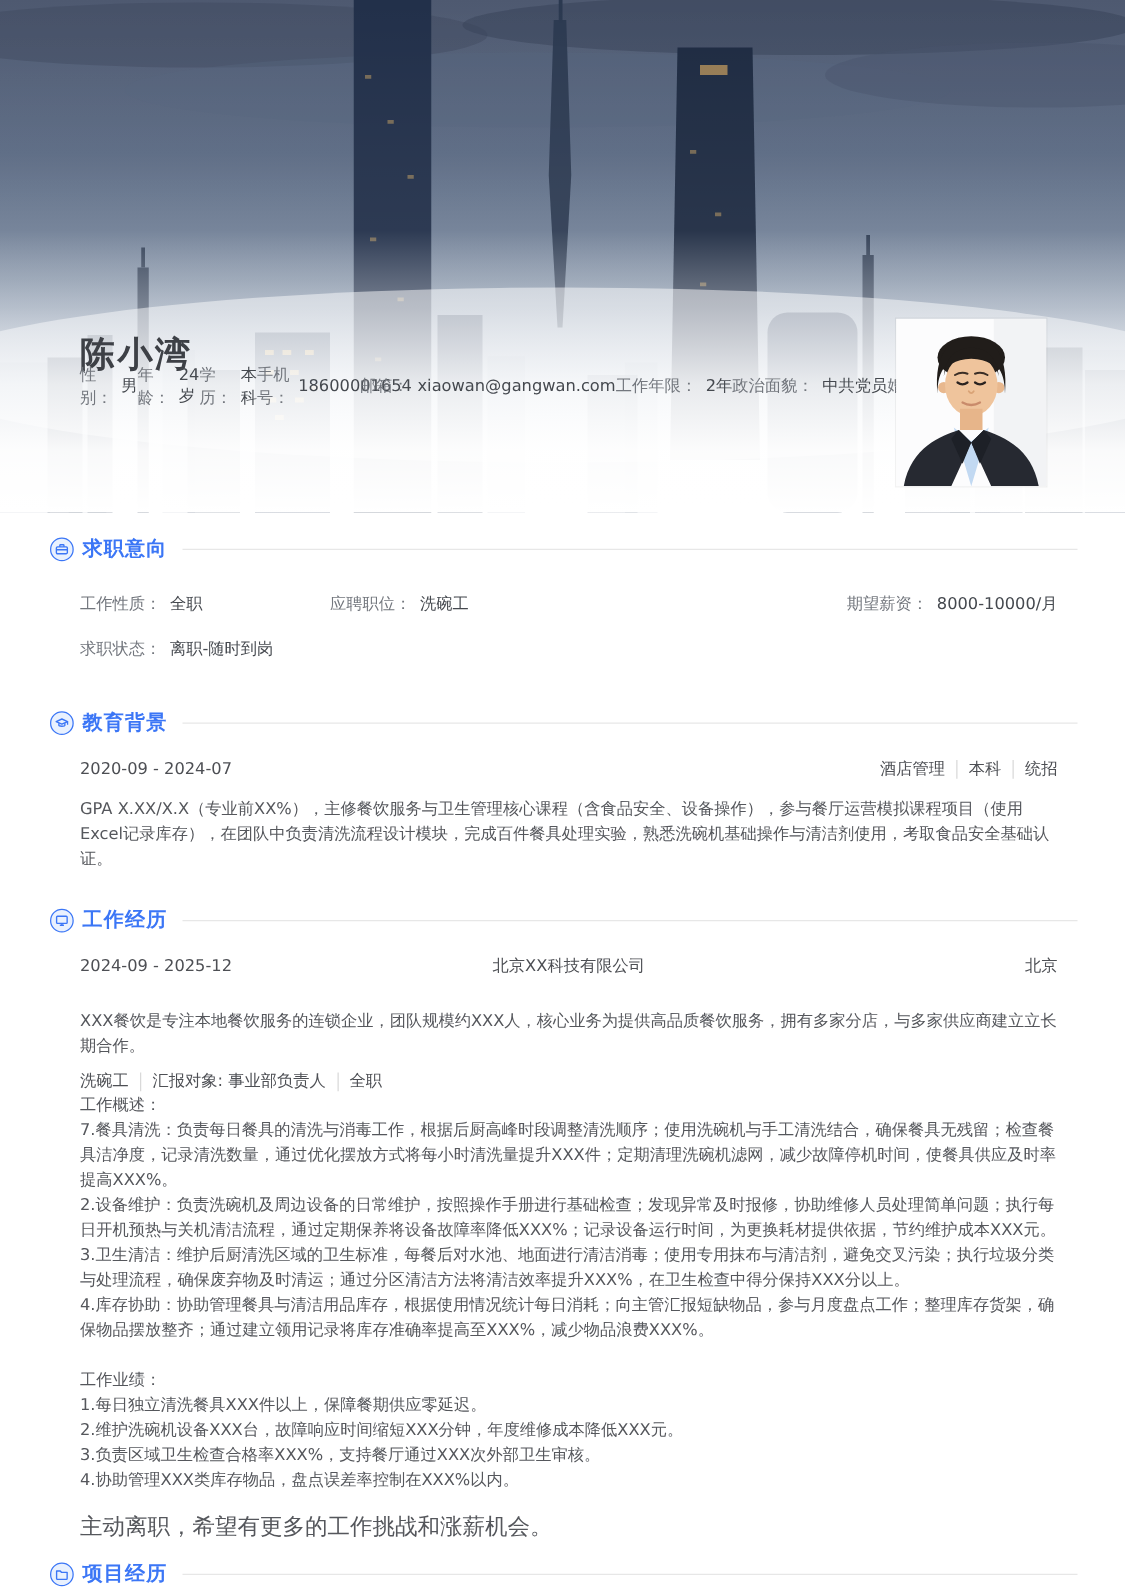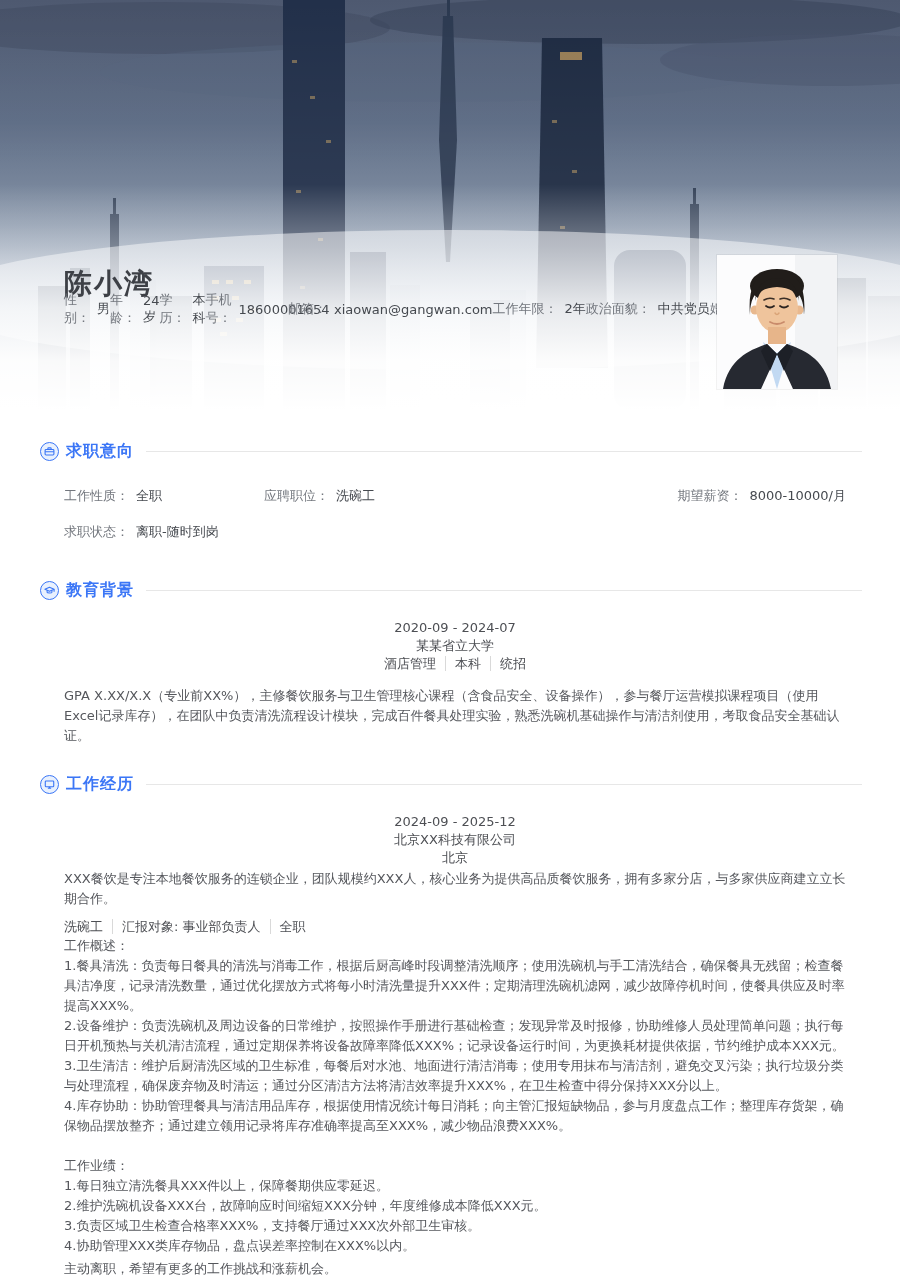--- a/index.html
+++ b/index.html
@@ -37,36 +37,36 @@
   .sec-line{flex:1;height:1px;background:#e7e7e7;margin-left:12px;}
   .sec-body{margin-left:64px;margin-right:54px;}
   
   .ji-row{display:flex;font-size:13px;line-height:18px;}
   .ji-row.r1{margin-top:25px;}
   .ji-row.r2{margin-top:18px;}
   .ji-cell{width:200px;}
   .ji-cell.w3{width:226px;}
   .ji-cell.last{margin-left:auto;width:auto;text-align:right;}
   
-  .meta{display:flex;align-items:center;font-size:13px;color:#4d4f54;line-height:18px;flex-direction:column;}
+  .meta{display:flex;align-items:center;font-size:13px;color:#4d4f54;line-height:18px;}
   .meta .m-left{flex:1 1 0;text-align:left;}
   .meta .m-center{flex:1 1 0;text-align:center;}
   .meta .m-right{flex:1 1 0;text-align:right;}
   .tags span + span{border-left:1px solid #d9d9d9;padding-left:9px;margin-left:9px;}
   .para{font-size:13px;line-height:20px;color:#55575c;}
   .tagline{font-size:13px;line-height:18px;color:#4d4f54;margin-top:9px;}
   .block{font-size:13px;line-height:20px;color:#55575c;}
   .edu-meta{margin-top:18px;}
   .edu-para{margin-top:13px;}
   .work-meta{margin-top:18px;}
-  .work-intro{margin-top:2px;}
+  .work-intro{margin-top:25px;}
   .overview{}
   .achv{margin-top:20px;}
-  .leave{margin-top:3px;font-size:13px;line-height:20px;color:#55575c;}
-  #sec-job .sec-head{margin-top:30px;}
+  .leave{margin-top:17px;font-size:18px;line-height:20px;color:#55575c;}
+  #sec-job .sec-head{margin-top:18px;}
   #sec-edu .sec-head{margin-top:38px;}
   #sec-work .sec-head{margin-top:27px;}
   #sec-proj .sec-head{margin-top:16px;}
 </style>
 </head>
 <body>
 
 <div>
 
   <header class="hero">
@@ -248,21 +248,20 @@
           <path d="M1 4.6 L6 2.4 L11 4.6 L6 6.8 Z"></path>
           <path d="M3.4 6 V8.1 c0 .8 5.2 .8 5.2 0 V6 M11 4.6 V7.4"></path>
         </svg>
       </span>
       <span class="sec-title">教育背景</span>
       <span class="sec-line"></span>
     </div>
     <div class="sec-body">
       <div class="meta edu-meta">
         <span class="m-left">2020-09 - 2024-07</span>
-        <span class="m-center">某某省立大学</span>
         <span class="m-right tags">
           <span>酒店管理</span><span>本科</span><span>统招</span>
         </span>
       </div>
       <div class="para edu-para">GPA X.XX/X.X（专业前XX%），主修餐饮服务与卫生管理核心课程（含食品安全、设备操作），参与餐厅运营模拟课程项目（使用Excel记录库存），在团队中负责清洗流程设计模块，完成百件餐具处理实验，熟悉洗碗机基础操作与清洁剂使用，考取食品安全基础认证。</div>
     </div>
   </section>
 
   <section id="sec-work">
     <div class="sec-head">
@@ -280,21 +279,21 @@
         <span class="m-left">2024-09 - 2025-12</span>
         <span class="m-center">北京XX科技有限公司</span>
         <span class="m-right">北京</span>
       </div>
       <div class="para work-intro">XXX餐饮是专注本地餐饮服务的连锁企业，团队规模约XXX人，核心业务为提供高品质餐饮服务，拥有多家分店，与多家供应商建立立长期合作。</div>
       <div class="tagline tags">
         <span>洗碗工</span><span>汇报对象: 事业部负责人</span><span>全职</span>
       </div>
       <div class="block overview">
         <div>工作概述：</div>
-        <div>1.餐具清洗：负责每日餐具的清洗与消毒工作，根据后厨高峰时段调整清洗顺序；使用洗碗机与手工清洗结合，确保餐具无残留；检查餐具洁净度，记录清洗数量，通过优化摆放方式将每小时清洗量提升XXX件；定期清理洗碗机滤网，减少故障停机时间，使餐具供应及时率提高XXX%。</div>
+        <div>7.餐具清洗：负责每日餐具的清洗与消毒工作，根据后厨高峰时段调整清洗顺序；使用洗碗机与手工清洗结合，确保餐具无残留；检查餐具洁净度，记录清洗数量，通过优化摆放方式将每小时清洗量提升XXX件；定期清理洗碗机滤网，减少故障停机时间，使餐具供应及时率提高XXX%。</div>
         <div>2.设备维护：负责洗碗机及周边设备的日常维护，按照操作手册进行基础检查；发现异常及时报修，协助维修人员处理简单问题；执行每日开机预热与关机清洁流程，通过定期保养将设备故障率降低XXX%；记录设备运行时间，为更换耗材提供依据，节约维护成本XXX元。</div>
         <div>3.卫生清洁：维护后厨清洗区域的卫生标准，每餐后对水池、地面进行清洁消毒；使用专用抹布与清洁剂，避免交叉污染；执行垃圾分类与处理流程，确保废弃物及时清运；通过分区清洁方法将清洁效率提升XXX%，在卫生检查中得分保持XXX分以上。</div>
         <div>4.库存协助：协助管理餐具与清洁用品库存，根据使用情况统计每日消耗；向主管汇报短缺物品，参与月度盘点工作；整理库存货架，确保物品摆放整齐；通过建立领用记录将库存准确率提高至XXX%，减少物品浪费XXX%。</div>
       </div>
       <div class="block achv">
         <div>工作业绩：</div>
         <div>1.每日独立清洗餐具XXX件以上，保障餐期供应零延迟。</div>
         <div>2.维护洗碗机设备XXX台，故障响应时间缩短XXX分钟，年度维修成本降低XXX元。</div>
         <div>3.负责区域卫生检查合格率XXX%，支持餐厅通过XXX次外部卫生审核。</div>
         <div>4.协助管理XXX类库存物品，盘点误差率控制在XXX%以内。</div>

